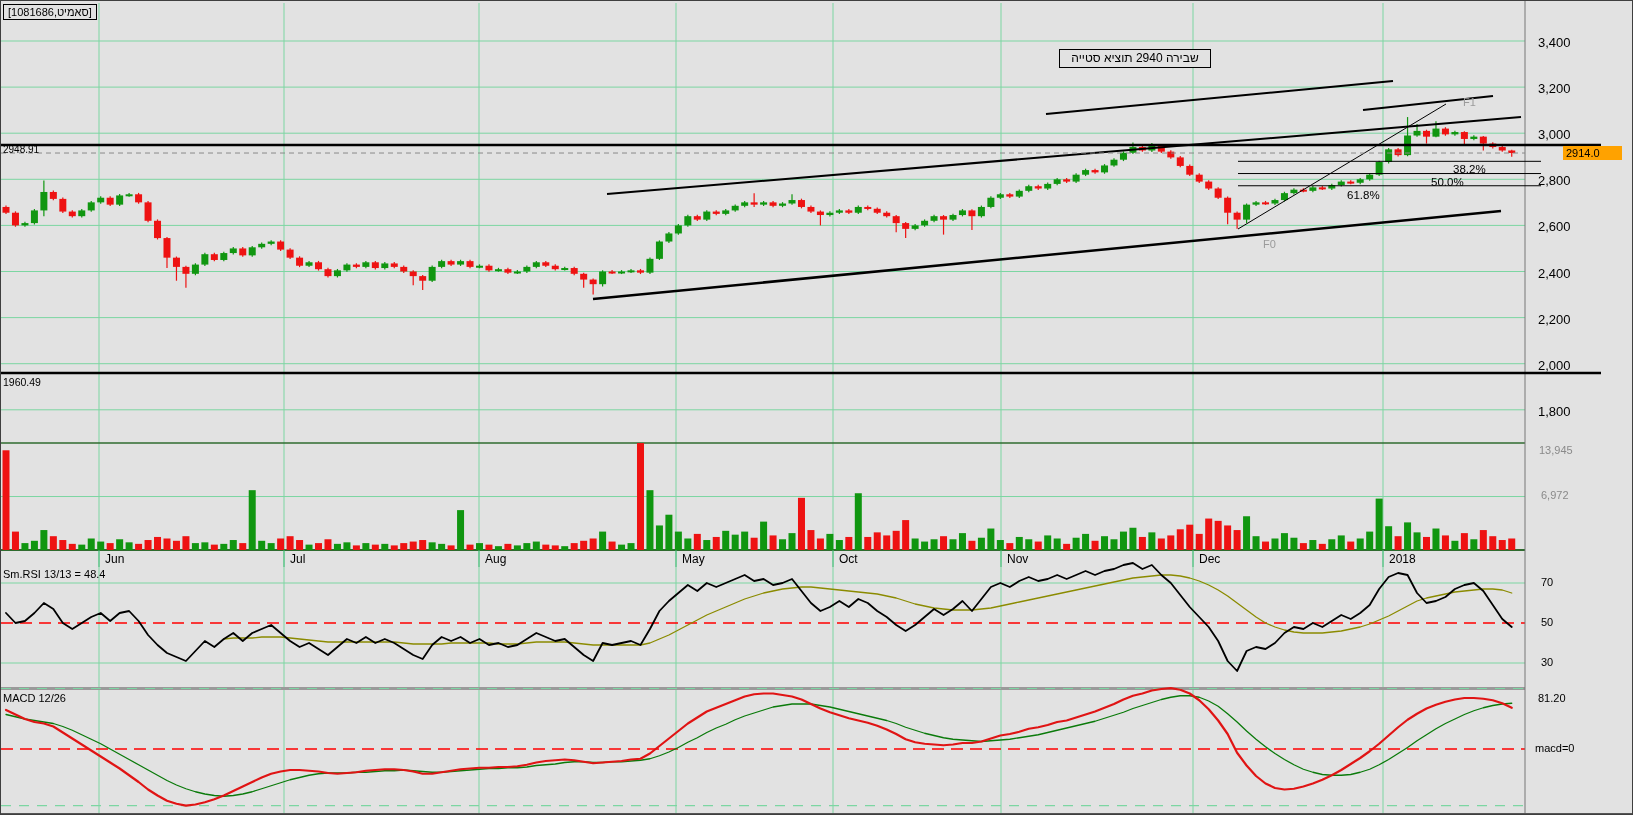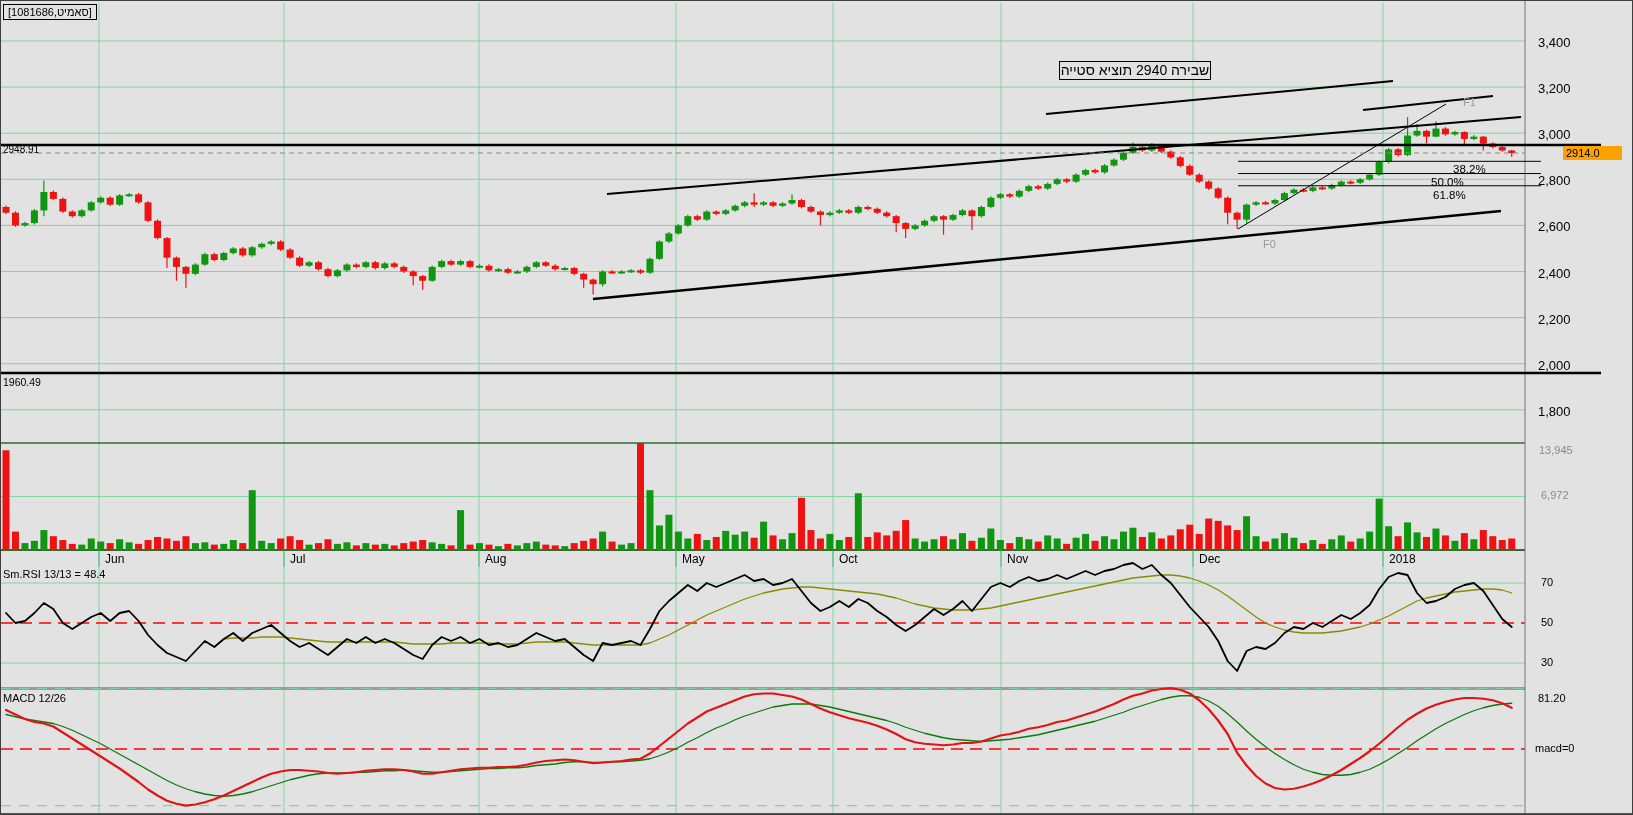--- a/index.html
+++ b/index.html
@@ -13,22 +13,22 @@
     left:8px;top:34px;font-size:27px;letter-spacing:2px;
     color:#f5f5f5;opacity:.8;font-weight:400;white-space:nowrap;z-index:1;
   }
   #chart-svg{position:absolute;left:0;top:0;z-index:2;}
   .lbl{position:absolute;z-index:4;color:#000;font-size:11px;line-height:12px;white-space:nowrap;}
   #title-box{
     left:2px;top:3px;border:1px solid #000;background:#e2e2e2;
     padding:1px 4px;font-size:11px;z-index:5;
   }
   #annotation-box{
-    left:1058px;top:60px;width:150px;height:17px;border:1px solid #000;
-    text-align:center;font-size:14px;line-height:17px;direction:rtl;z-index:5;background:#e2e2e2;
+    left:1058px;top:48px;width:150px;height:17px;border:1px solid #000;
+    text-align:center;font-size:12px;line-height:17px;direction:rtl;z-index:5;background:#e2e2e2;
   }
   #price-tag{
     left:1526px;top:145px;width:56px;height:14px;background:#ffa200;
     color:#000;font-size:11px;line-height:14px;padding-left:3px;z-index:6;margin-left:36px;
   }
   .gray{color:#8a8a8a;}
   .tick{position:absolute;font-size:13px;color:#000;white-space:nowrap;}
   .mon{position:absolute;font-size:12px;color:#000;white-space:nowrap;}
   .fibl{position:absolute;font-size:11.5px;color:#000;white-space:nowrap;z-index:4;}
   .flab{position:absolute;font-size:11px;color:#9a9a9a;z-index:4;}
@@ -636,15 +636,15 @@
       <div class="mon" style="left: 484px; top: 551px;">Aug</div>
       <div class="mon" style="left: 681px; top: 551px;">May</div>
       <div class="mon" style="left: 838px; top: 551px;">Oct</div>
       <div class="mon" style="left: 1006px; top: 551px;">Nov</div>
       <div class="mon" style="left: 1198px; top: 551px;">Dec</div>
       <div class="mon" style="left: 1388px; top: 551px;">2018</div>
     </div>
   <div id="fib-labels">
       <div class="fibl" style="left: 1452px; top: 162px;">38.2%</div>
       <div class="fibl" style="left: 1430px; top: 175px;">50.0%</div>
-      <div class="fibl" style="left: 1432px; top: 188px;">61.8%</div>
+      <div class="fibl" style="left: 1346px; top: 188px;">61.8%</div>
     </div>
 </div>
 
 </body></html>

